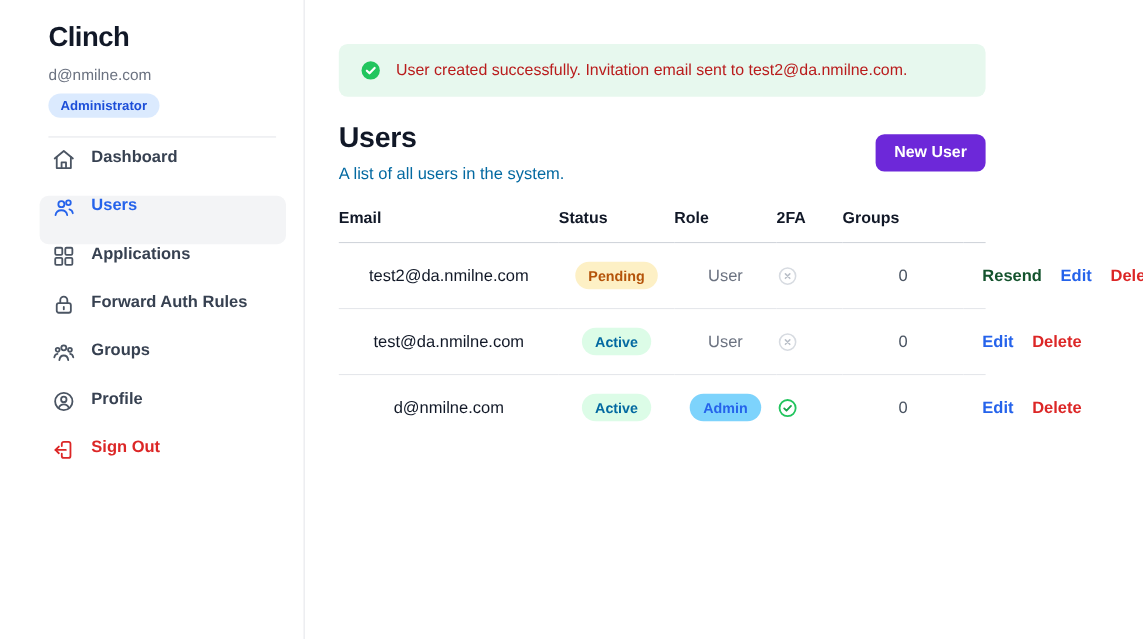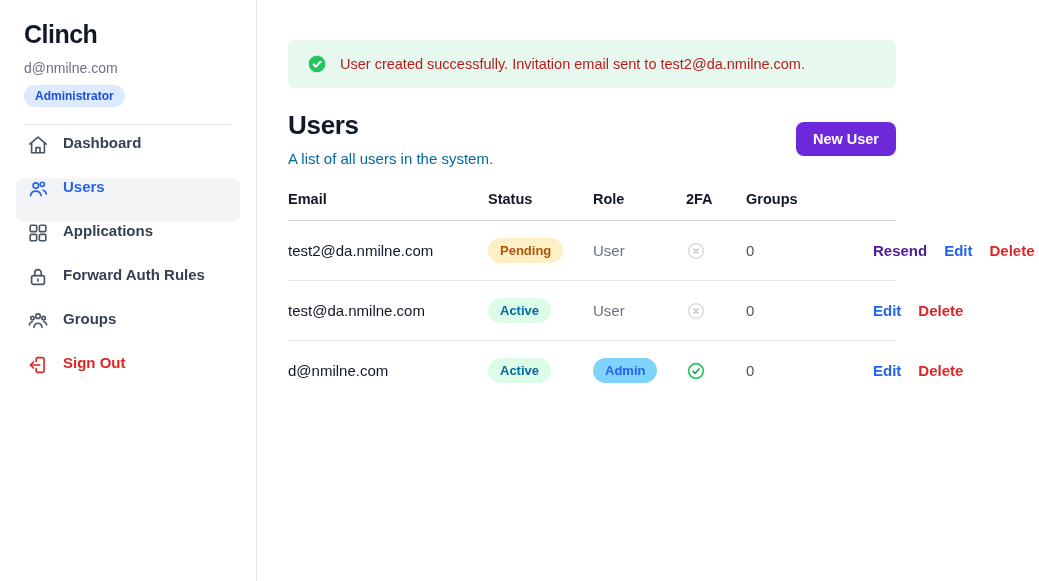--- a/index.html
+++ b/index.html
@@ -1,18 +1,18 @@
 <!DOCTYPE html>
 <html><head>
 <meta charset="utf-8">
 <style>
   * { margin:0; padding:0; box-sizing:border-box; }
   html,body { width:1039px; height:581px; overflow:hidden; background:#ffffff;
               font-family:"Liberation Sans", sans-serif; color:#111827; }
-  .app { display:flex; width:928px; height:581px; }
+  .app { display:flex; width:928px; height:581px;padding-left:20px; }
 
   
   .sidebar { width:257px; min-width:257px; height:100%; border-right:1px solid #e5e7eb;
              padding:20px 16px 0 16px; background:#ffffff; }
   .brand { font-size:25px; font-weight:700; color:#111827; letter-spacing:-0.5px; padding-left:8px; }
   .user-email { margin-top:11px; font-size:14px; color:#6b7280; padding-left:8px; }
   .role-badge { display:inline-block; margin:9px 0 0 8px; background:#dbeafe; color:#1d4ed8;
                 font-size:12px; font-weight:600; padding:4px 11px; border-radius:999px; }
   .sidebar-divider { border:none; border-top:1px solid #e5e7eb; margin:17px 9px 9px 8px; }
   .nav { display:flex; flex-direction:column; }
@@ -36,33 +36,33 @@
   .page-header { display:flex; align-items:center; justify-content:space-between; margin-bottom:24px; }
   .page-title { font-size:26px; font-weight:700; color:#111827; letter-spacing:-0.3px; }
   .page-subtitle { margin-top:9px; font-size:15px; color:#0369a1; }
   .btn-primary { background:#6d28d9; color:#ffffff; border:none; border-radius:8px;
                  font-family:inherit; font-size:14.5px; font-weight:700; padding:9px 17px;
                  cursor:pointer; }
 
   table { width:100%; border-collapse:collapse; table-layout:fixed; }
   th { text-align:left; font-size:14.5px; font-weight:700; color:#111827;
        padding:0 0 13px 0; border-bottom:1px solid #d1d5db; }
-  td { padding:17px 0; border-bottom:1px solid #e5e7eb; font-size:15px; vertical-align:middle; }
+  td { padding:17px 0; border-bottom:1px solid #e5e7eb; font-size:15px; vertical-align:middle;text-align:center; }
   tr:last-child td { border-bottom:none; }
   .cell-email { color:#111827; }
   .badge { display:inline-block; font-size:13px; font-weight:600; padding:5px 12px; border-radius:999px; }
   .badge.pending { background:#fdf0c5; color:#b45309; }
   .badge.active  { background:#dcfce7; color:#0369a1; }
   .badge.role-admin { background:#7dd3fc; color:#2563eb; }
   .role-plain { color:#6b7280; }
   .cell-groups { color:#4b5563; }
   .twofa-icon svg { width:20px; height:20px; display:block; }
   .cell-actions { text-align:right; white-space:nowrap; }
   .action { font-weight:600; font-size:15px; text-decoration:none; margin-left:17px; cursor:pointer; }
-  .action.resend { color:#4c1d95; }
+  .action.resend { color:#14532d; }
   .action.edit   { color:#2563eb; }
   .action.delete { color:#dc2626; }
 </style>
 </head>
 <body>
 
 <div class="app">
 
   <aside class="sidebar">
     <div class="brand">Clinch</div>
@@ -117,20 +117,30 @@
             <svg viewBox="0 0 24 24" fill="none" stroke="currentColor" stroke-width="1.8" stroke-linecap="round" stroke-linejoin="round">
               <circle cx="12" cy="6.8" r="2.5"></circle>
               <circle cx="5.9" cy="8.8" r="1.9"></circle>
               <circle cx="18.1" cy="8.8" r="1.9"></circle>
               <path d="M7.6 19c.4-2.9 2-4.6 4.4-4.6s4 1.7 4.4 4.6"></path>
               <path d="M2.6 16.3c.3-2 1.4-3.2 3.1-3.5"></path>
               <path d="M21.4 16.3c-.3-2-1.4-3.2-3.1-3.5"></path>
             </svg>
           </span>
           <span class="nav-label">Groups</span>
+        </div>
+        <div class="nav-item">
+          <span class="nav-icon">
+            <svg viewBox="0 0 24 24" fill="none" stroke="currentColor" stroke-width="1.8" stroke-linecap="round" stroke-linejoin="round">
+              <circle cx="12" cy="12" r="8.6"></circle>
+              <circle cx="12" cy="9.9" r="2.7"></circle>
+              <path d="M6.9 18.3c1-2.2 2.9-3.5 5.1-3.5s4.1 1.3 5.1 3.5"></path>
+            </svg>
+          </span>
+          <span class="nav-label">Profile</span>
         </div>
         <div class="nav-item danger">
           <span class="nav-icon">
             <svg viewBox="0 0 24 24" fill="none" stroke="currentColor" stroke-width="1.8" stroke-linecap="round" stroke-linejoin="round">
               <path d="M10 8.2V6a2 2 0 0 1 2-2h4.6a2 2 0 0 1 2 2v12a2 2 0 0 1-2 2H12a2 2 0 0 1-2-2v-2.2"></path>
               <path d="M14 12H3.8"></path>
               <path d="M7.1 8.7 3.7 12l3.4 3.3"></path>
             </svg>
           </span>
           <span class="nav-label">Sign Out</span>

